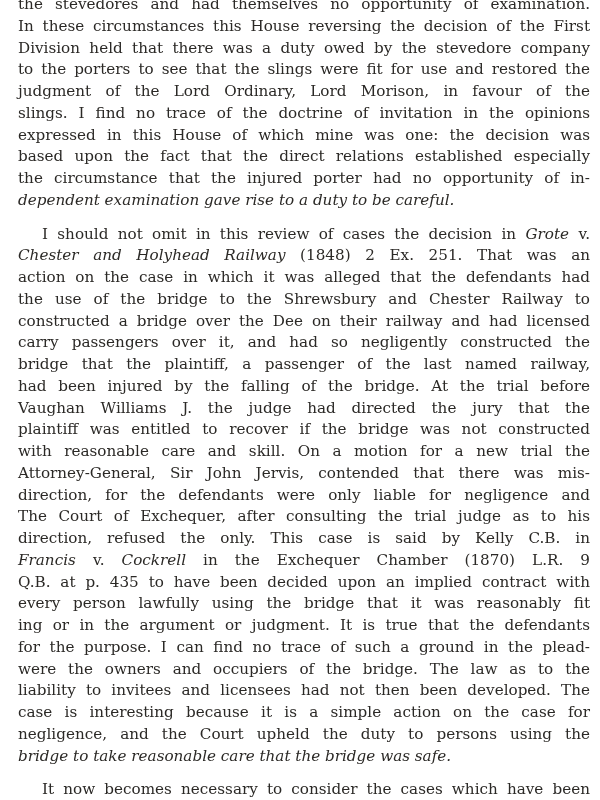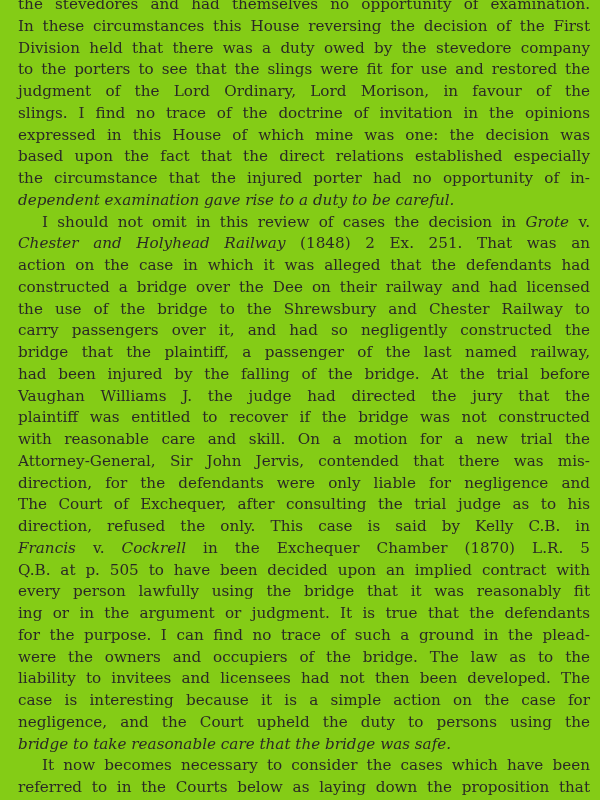--- a/index.html
+++ b/index.html
@@ -7,21 +7,21 @@
       padding: 0;
       width: 600px;
       height: 800px;
       overflow: hidden;
       background: #d9d6cf;
     }
     .page {
       position: relative;
       width: 600px;
       height: 800px;
-      background: #84cc16;
+      background: #ffffff;
       overflow: hidden;
     }
     .text-block {
       position: absolute;
       left: 18px;
       top: -6px;
       width: 572px;
       font-family: "DejaVu Serif", "Liberation Serif", serif;
       font-size: 15.2px;
       line-height: 21.75px;
@@ -34,20 +34,21 @@
       text-align-last: justify;
       text-align: justify;
       height: 21.75px;
     }
     .line.last {
       text-align-last: left;
       font-style: italic;
     }
     .indent {
       padding-left: 24px;
+      margin-top: 12px;
     }
     i { font-style: italic; }
   </style>
 </head>
 <body>
 
 <div class="page">
   <div class="text-block" id="text-block">
       <div class="line">the stevedores and had themselves no opportunity of examination.</div>
       <div class="line">In these circumstances this House reversing the decision of the First</div>
@@ -55,34 +56,34 @@
       <div class="line">to the porters to see that the slings were fit for use and restored the</div>
       <div class="line">judgment of the Lord Ordinary, Lord Morison, in favour of the</div>
       <div class="line">slings. I find no trace of the doctrine of invitation in the opinions</div>
       <div class="line">expressed in this House of which mine was one: the decision was</div>
       <div class="line">based upon the fact that the direct relations established especially</div>
       <div class="line">the circumstance that the injured porter had no opportunity of in-</div>
       <div class="line last">dependent examination gave rise to a duty to be careful.</div>
       <div class="line indent"><span>I should not omit in this review of cases the decision in </span><i>Grote</i><span> v.</span></div>
       <div class="line"><i>Chester and Holyhead Railway</i><span>  (1848) 2 Ex. 251.  That was an</span></div>
       <div class="line">action on the case in which it was alleged that the defendants had</div>
+      <div class="line">the use of the bridge to the Shrewsbury and Chester Railway to</div>
       <div class="line">constructed a bridge over the Dee on their railway and had licensed</div>
-      <div class="line">the use of the bridge to the Shrewsbury and Chester Railway to</div>
       <div class="line">carry passengers over it, and had so negligently constructed the</div>
       <div class="line">bridge that the plaintiff, a passenger of the last named railway,</div>
       <div class="line">had been injured by the falling of the bridge.  At the trial before</div>
       <div class="line">Vaughan Williams J. the judge had directed the jury that the</div>
       <div class="line">plaintiff was entitled to recover if the bridge was not constructed</div>
       <div class="line">with reasonable care and skill.  On a motion for a new trial the</div>
       <div class="line">Attorney-General, Sir John Jervis, contended that there was mis-</div>
       <div class="line">direction, for the defendants were only liable for negligence and</div>
       <div class="line">The Court of Exchequer, after consulting the trial judge as to his</div>
       <div class="line">direction, refused the only.  This case is said by Kelly C.B. in</div>
-      <div class="line"><i>Francis</i><span> v. </span><i>Cockrell</i><span> in the Exchequer Chamber (1870) L.R. 5</span></div>
-      <div class="line">Q.B. at p. 505 to have been decided upon an implied contract with</div>
+      <div class="line"><i>Francis</i><span> v. </span><i>Cockrell</i><span> in the Exchequer Chamber (1870) L.R. 9</span></div>
+      <div class="line">Q.B. at p. 435 to have been decided upon an implied contract with</div>
       <div class="line">every person lawfully using the bridge that it was reasonably fit</div>
       <div class="line">ing or in the argument or judgment.  It is true that the defendants</div>
       <div class="line">for the purpose.  I can find no trace of such a ground in the plead-</div>
       <div class="line">were the owners and occupiers of the bridge.  The law as to the</div>
       <div class="line">liability to invitees and licensees had not then been developed.  The</div>
       <div class="line">case is interesting because it is a simple action on the case for</div>
       <div class="line">negligence, and the Court upheld the duty to persons using the</div>
       <div class="line last">bridge to take reasonable care that the bridge was safe.</div>
       <div class="line indent">It now becomes necessary to consider the cases which have been</div>
       <div class="line">referred to in the Courts below as laying down the proposition that</div>

